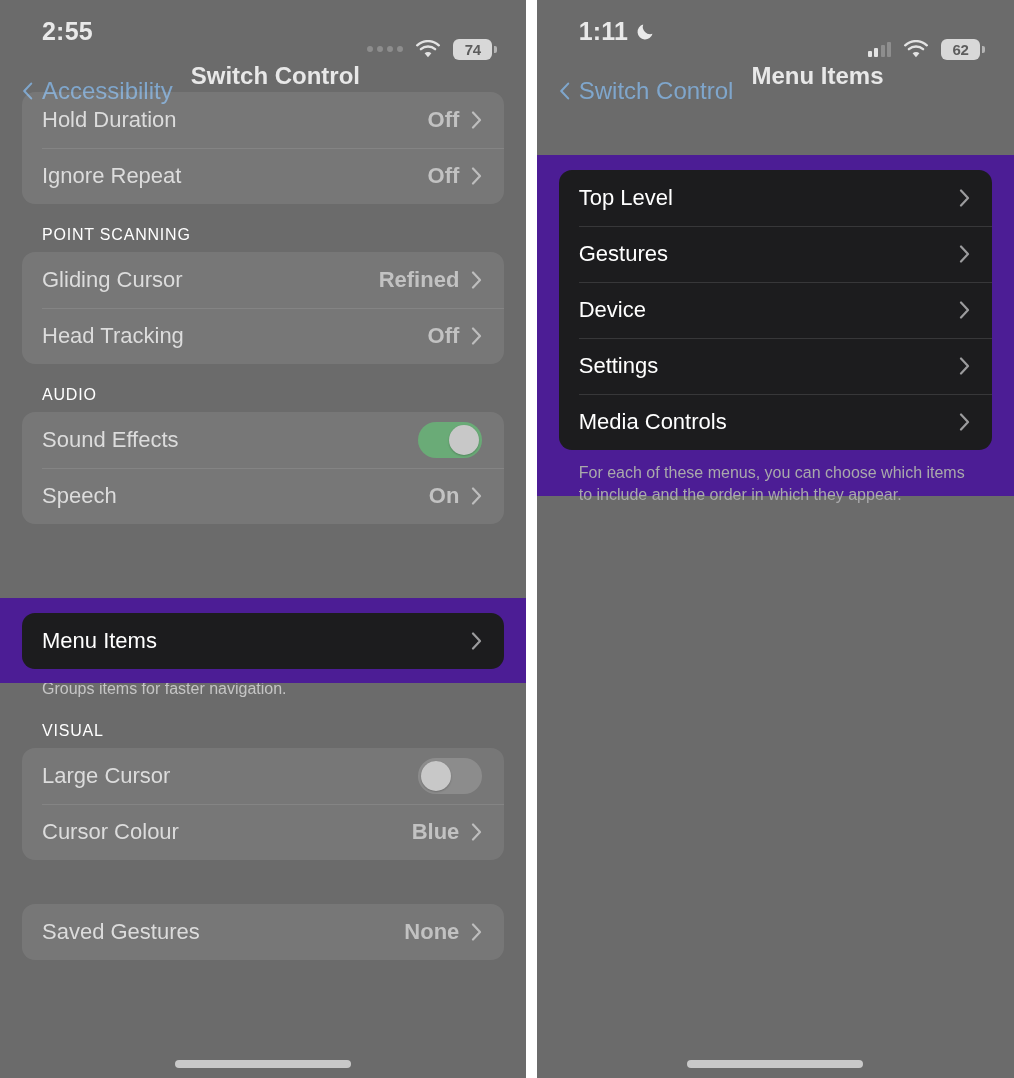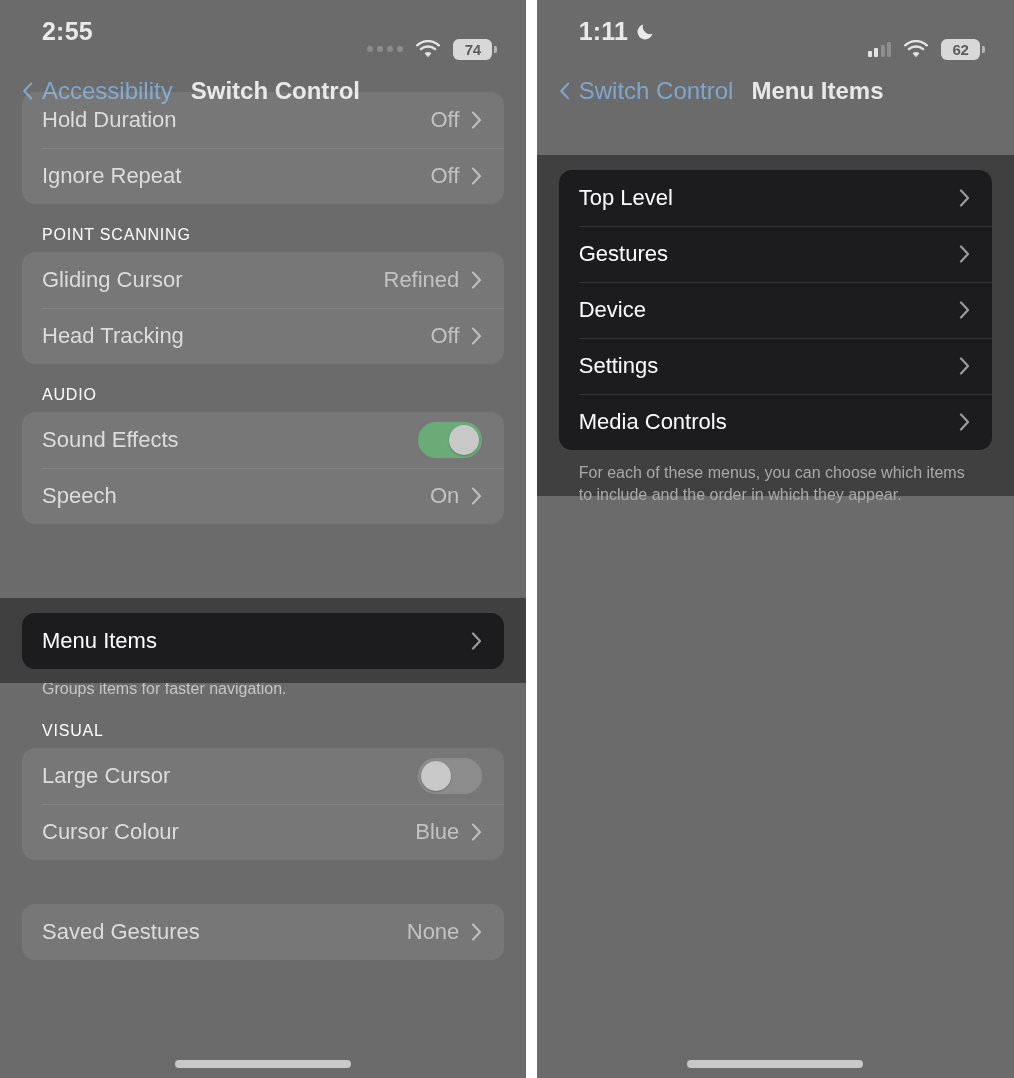--- a/index.html
+++ b/index.html
@@ -108,21 +108,20 @@
     font-size: 15px;
     font-weight: bold;
     color: #5d5d5d;
     letter-spacing: -.3px;
   }
 
   
   .navbar {
     height: 58px;
     display: flex;
-    align-items: center;
     padding: 0 22px;
     gap: 8px;
   }
   .nav-back {
     display: flex;
     align-items: center;
     gap: 9px;
     cursor: pointer;
   }
   .nav-back-label {
@@ -164,20 +163,21 @@
     flex: 1;
     font-size: 22px;
     color: #dcdcdc;
     white-space: nowrap;
   }
   .row-value {
     font-size: 22px;
     color: #c2c2c2;
     margin-right: 12px;
     white-space: nowrap;
+    font-weight: bold;
   }
   .chev {
     width: 11px; height: 18px;
     flex: 0 0 auto;
   }
 
   .section-header {
     font-size: 16px;
     letter-spacing: .8px;
     color: #ffffff;
@@ -208,21 +208,21 @@
     background: #c8c8c8;
     box-shadow: 0 1px 2px rgba(0,0,0,.22);
   }
   .toggle.on  .knob { left: 31px; }
   .toggle.off .knob { left: 3px; }
 
   
   .highlight-band {
     position: absolute;
     left: 0; right: 0;
-    background: #404040;
+    background: #4c1d95;
     z-index: 5;
   }
   .highlight-band .card {
     background: #1c1c1e;
   }
   .highlight-band .row-label { color: #ffffff; }
   .highlight-band .row + .row::before { background: rgba(255,255,255,0.12); }
   .highlight-band .section-footer { color: #a9a9ab; }
 
   

